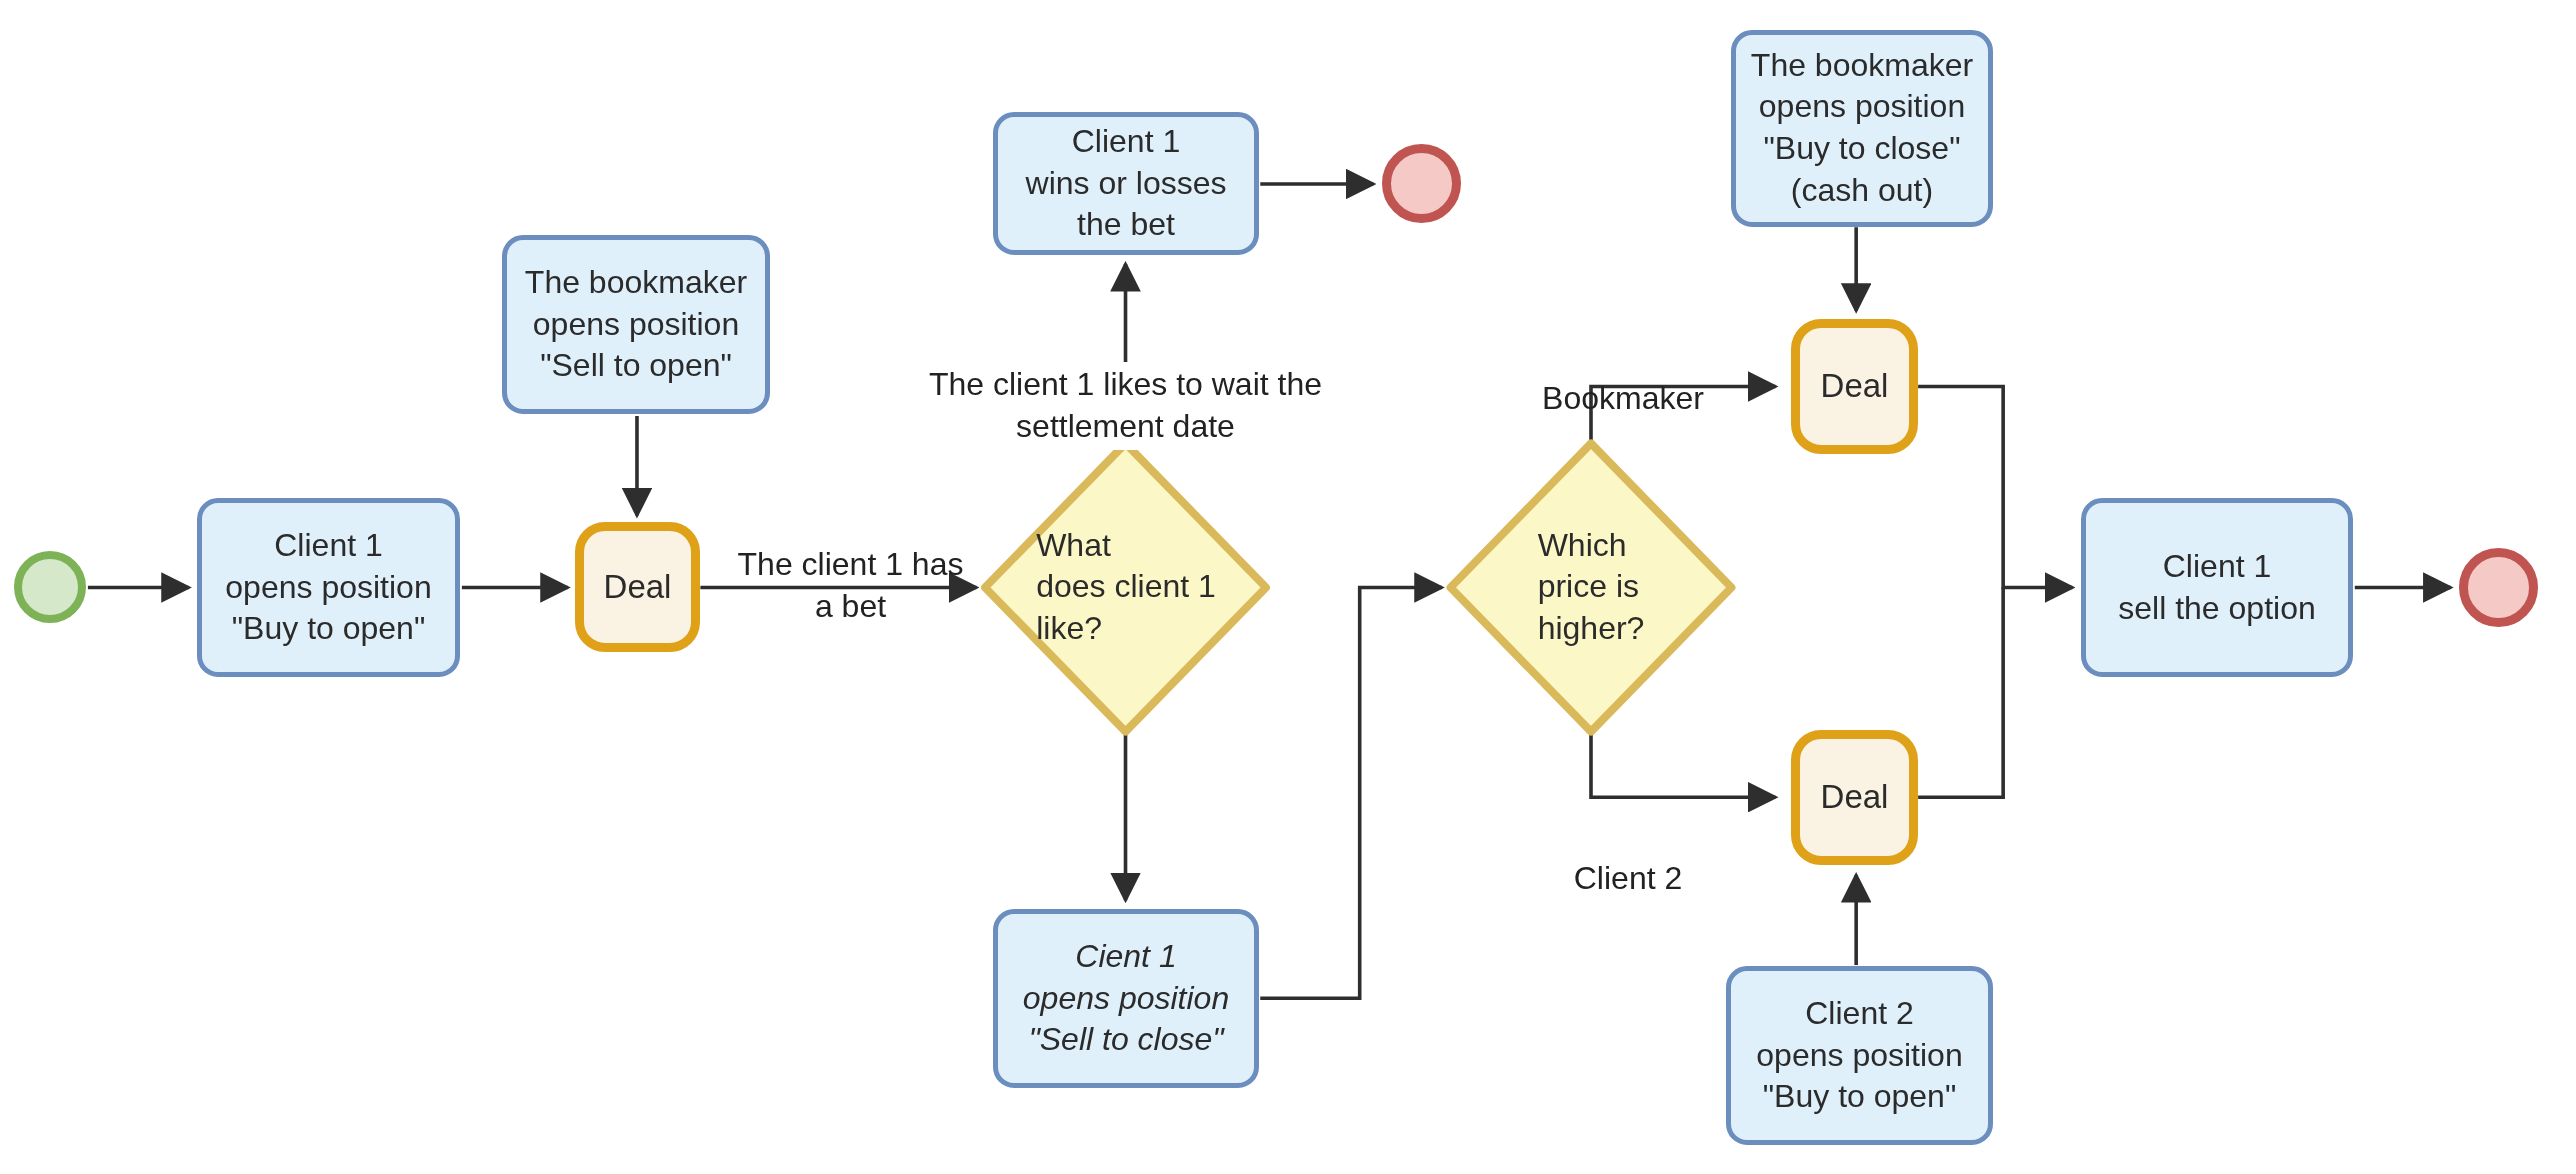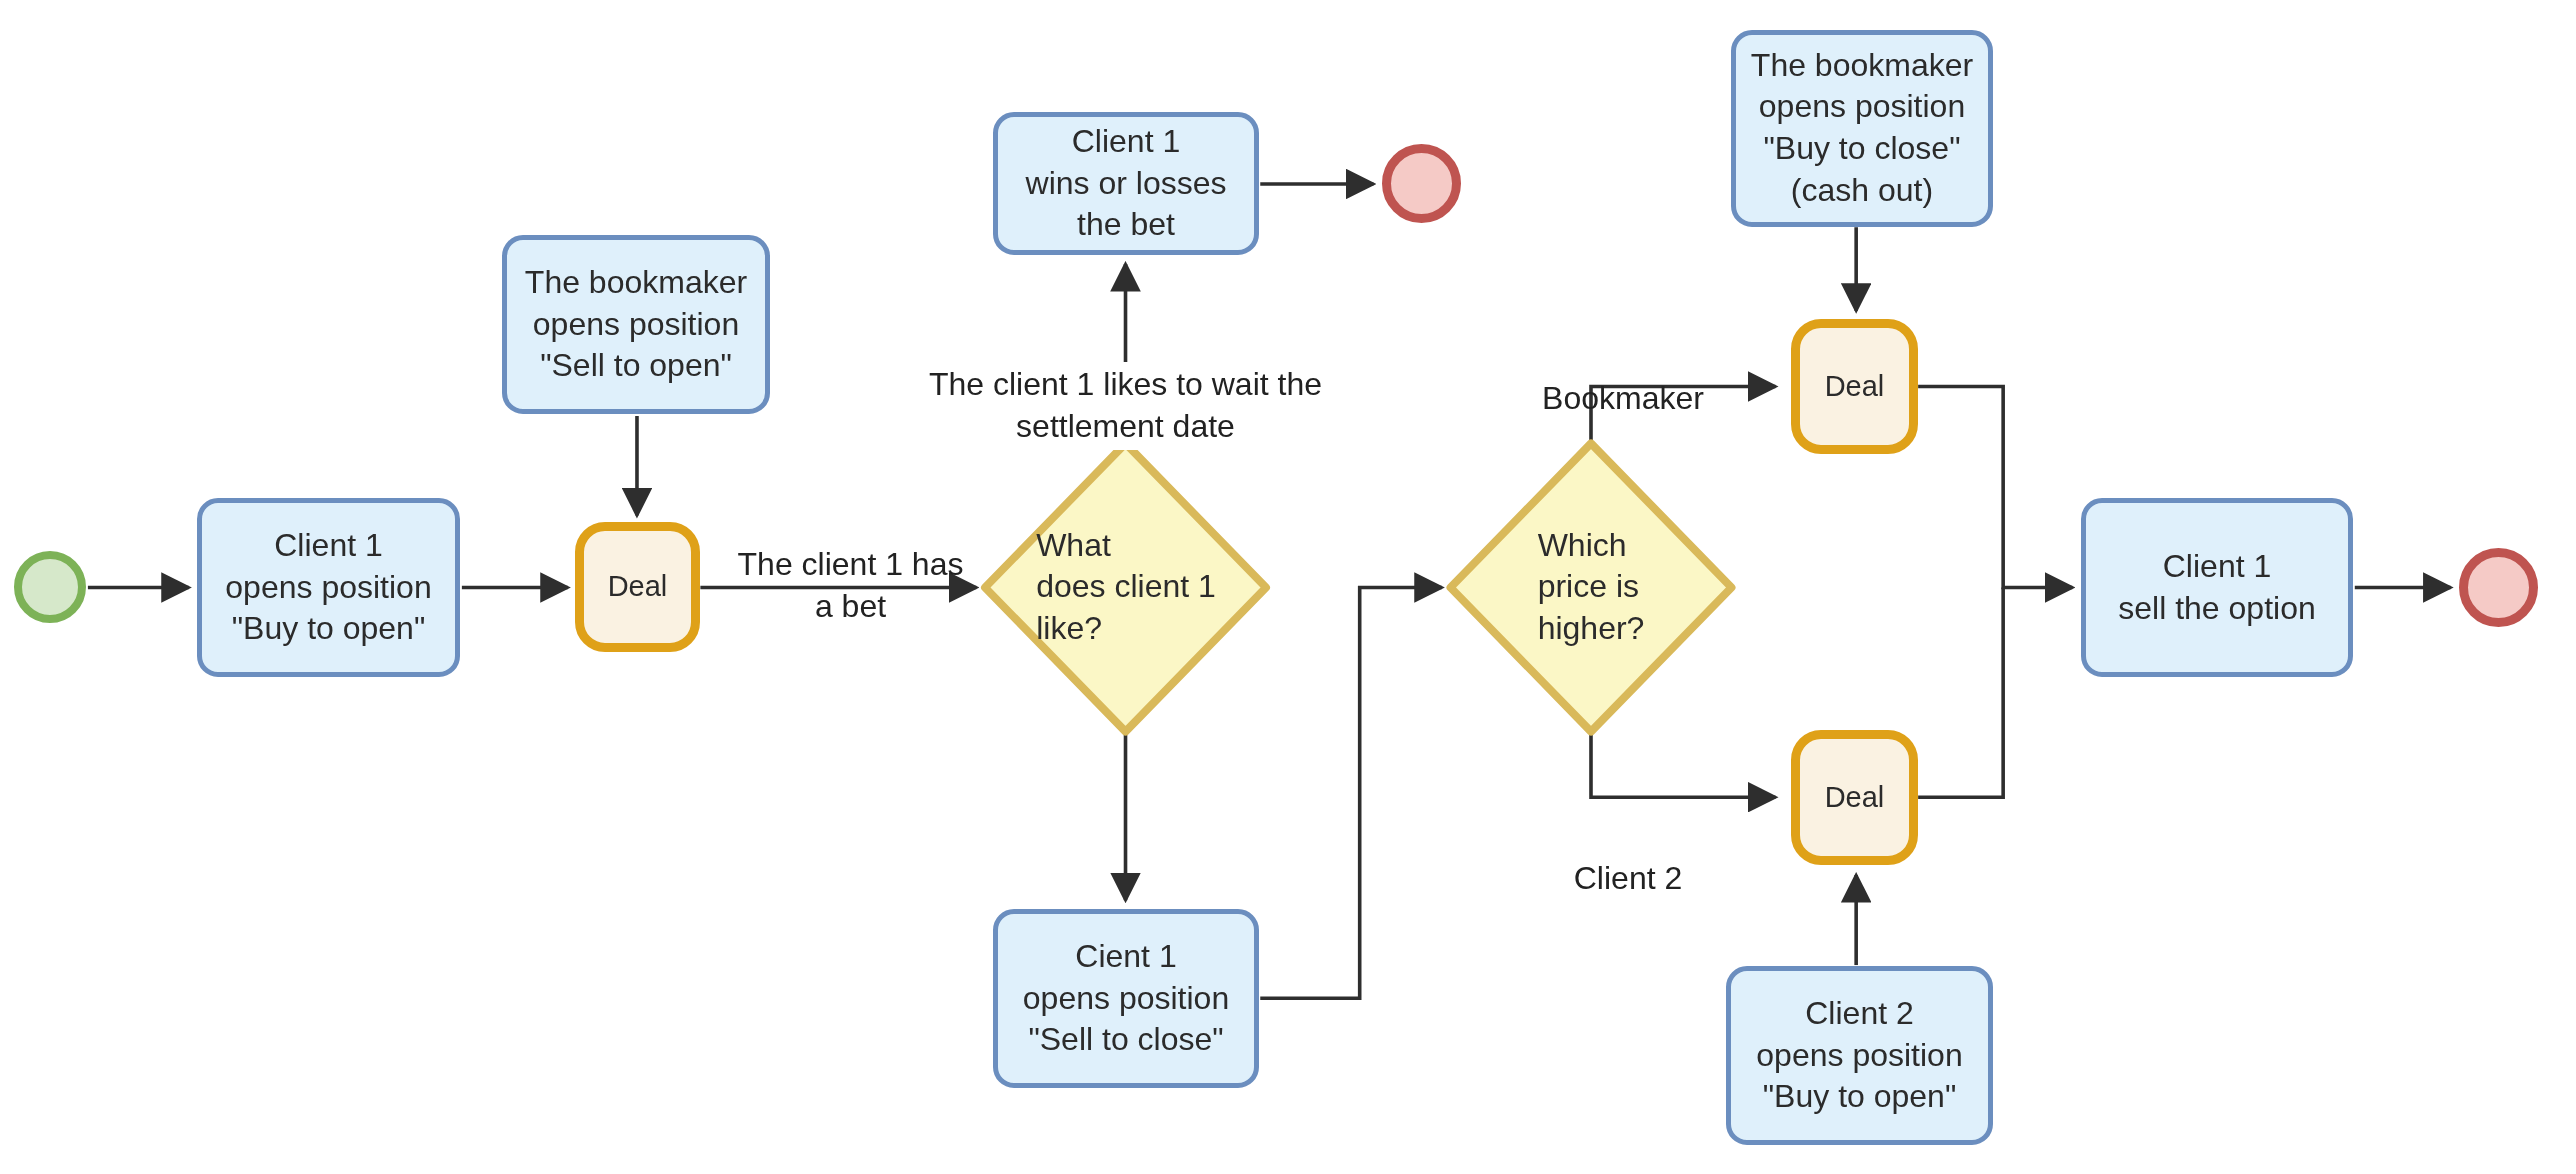--- a/index.html
+++ b/index.html
@@ -34,21 +34,21 @@
   }
   .task {
     background: #dff0fb;
     border: 5.8px solid #6b8ebf;
     border-radius: 21px;
   }
   .deal {
     background: #faf2e2;
     border: 9.4px solid #dfa118;
     border-radius: 30px;
-    font-size: 29px;
+    font-size: 33px;
   }
   .event {
     border-radius: 50%;
   }
   .event.start {
     background: #d6e8ca;
     border: 8px solid #7db257;
   }
   .event.end {
     background: #f5cac6;
@@ -118,21 +118,21 @@
 
   <div class="node task" style="left:197px; top:498px; width:263px; height:179px;">Client 1
 opens position
 "Buy to open"</div>
   <div class="node task" style="left:502px; top:235px; width:268px; height:179px;">The bookmaker
 opens position
 "Sell to open"</div>
   <div class="node task" style="left:993px; top:112px; width:266px; height:143px;">Client 1
 wins or losses
 the bet</div>
-  <div class="node task" style="left:993px; top:909px; width:266px; height:179px;">Cient 1
+  <div class="node task" style="left:993px; top:909px; width:266px; height:179px;font-style:italic;">Cient 1
 opens position
 "Sell to close"</div>
   <div class="node task" style="left:1731px; top:29.5px; width:262px; height:197px;">The bookmaker
 opens position
 "Buy to close"
 (cash out)</div>
   <div class="node task" style="left:1726px; top:966px; width:267px; height:179px;">Client 2
 opens position
 "Buy to open"</div>
   <div class="node task" style="left:2081px; top:498px; width:272px; height:179px;">Client 1

